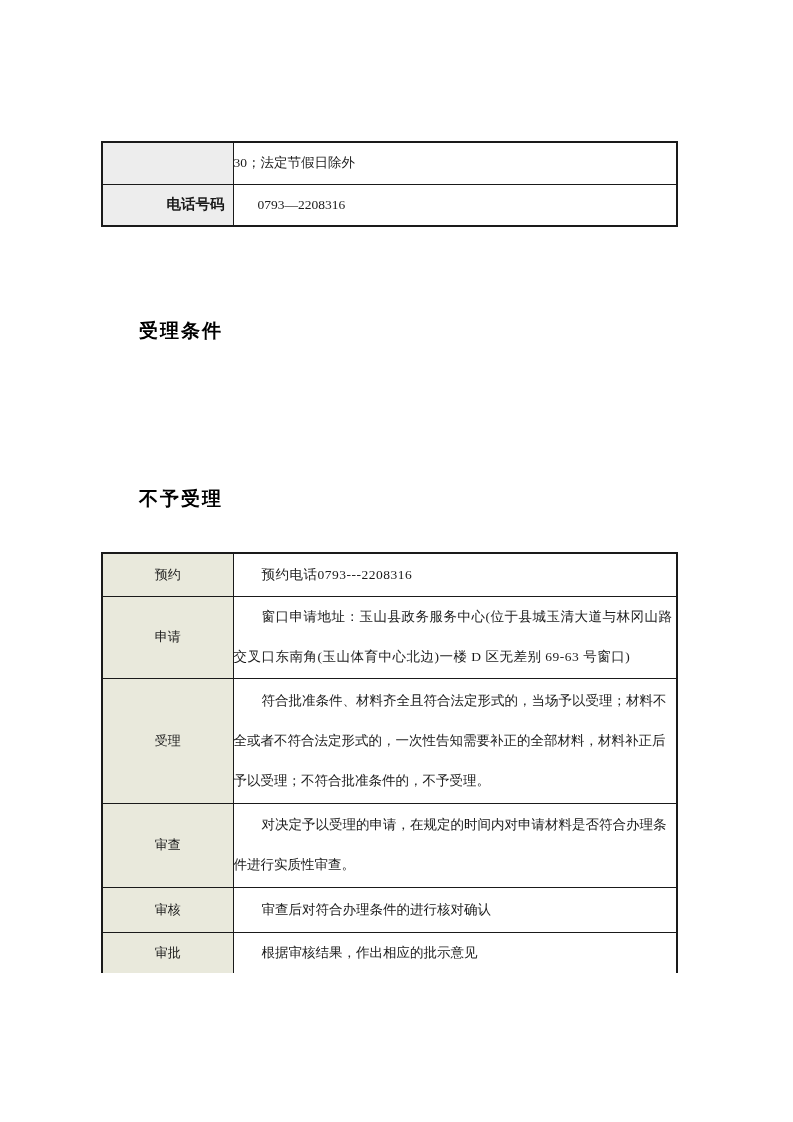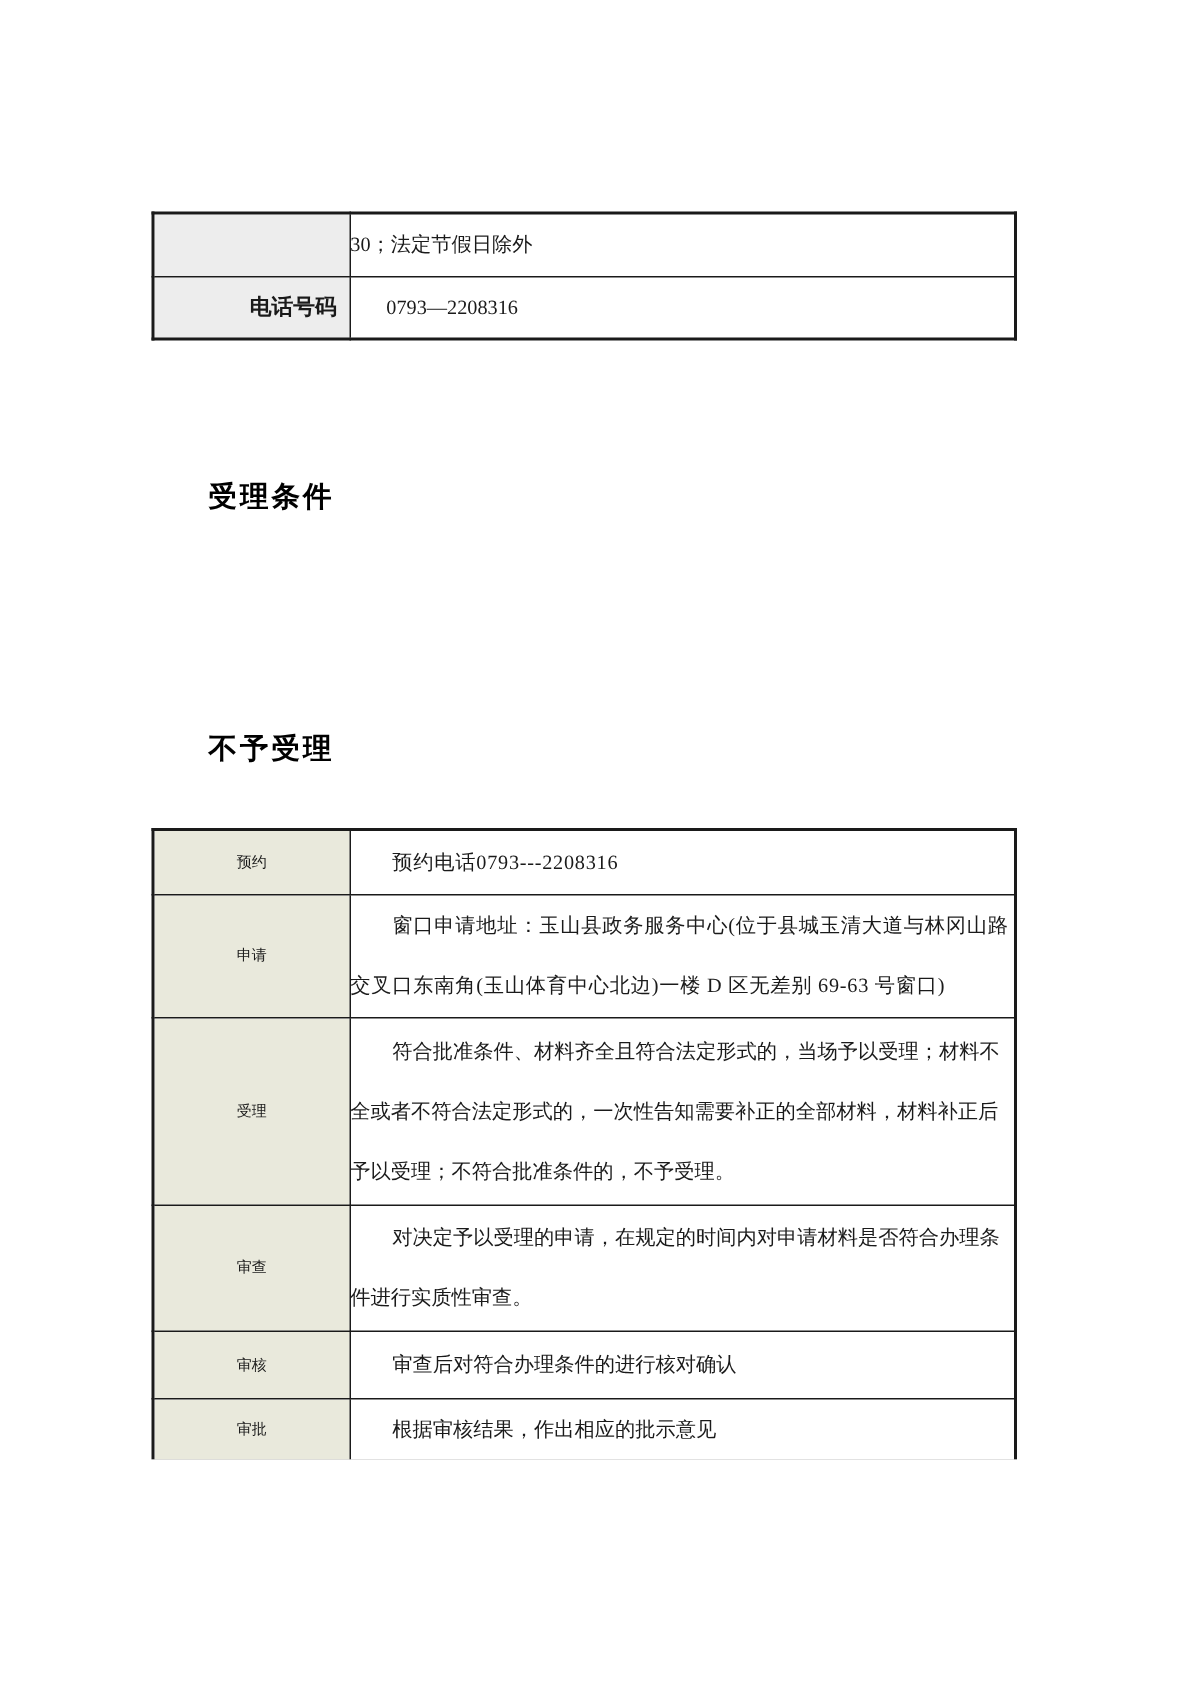--- a/index.html
+++ b/index.html
@@ -22,21 +22,21 @@
   table.doc td{
     border:1px solid #1a1a1a;
     vertical-align:middle;
     padding:0;
     overflow:hidden;
   }
   table.doc{border:2px solid #1a1a1a;}
   td.lbl{
     text-align:center;
     padding-left:22px;
-    font-size:10px;
+    font-size:13px;
   }
   #info-table td.lbl{background:#ededed;padding-left:20px;}
   #flow-table td.lbl{background:#e9e9dc;}
   td.lbl.bold{
     font-family:"Liberation Sans","DejaVu Sans",sans-serif;
     font-weight:bold;
     font-size:14.5px;
     padding-left:0;
     padding-right:8px;
     text-align:right;

